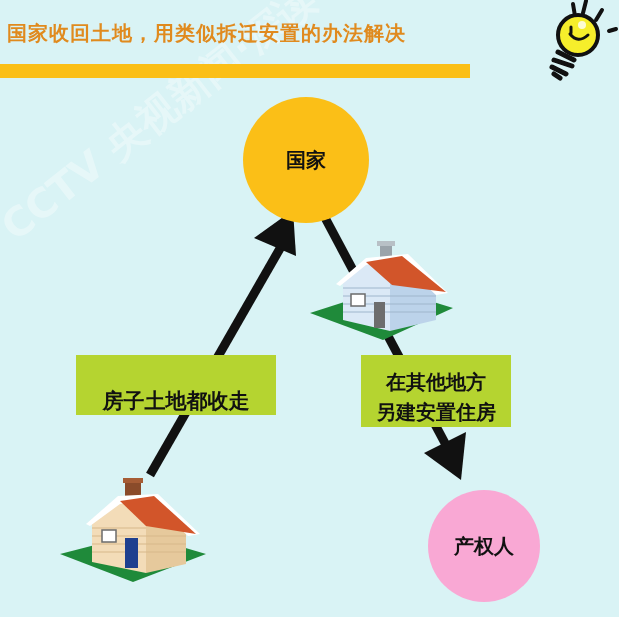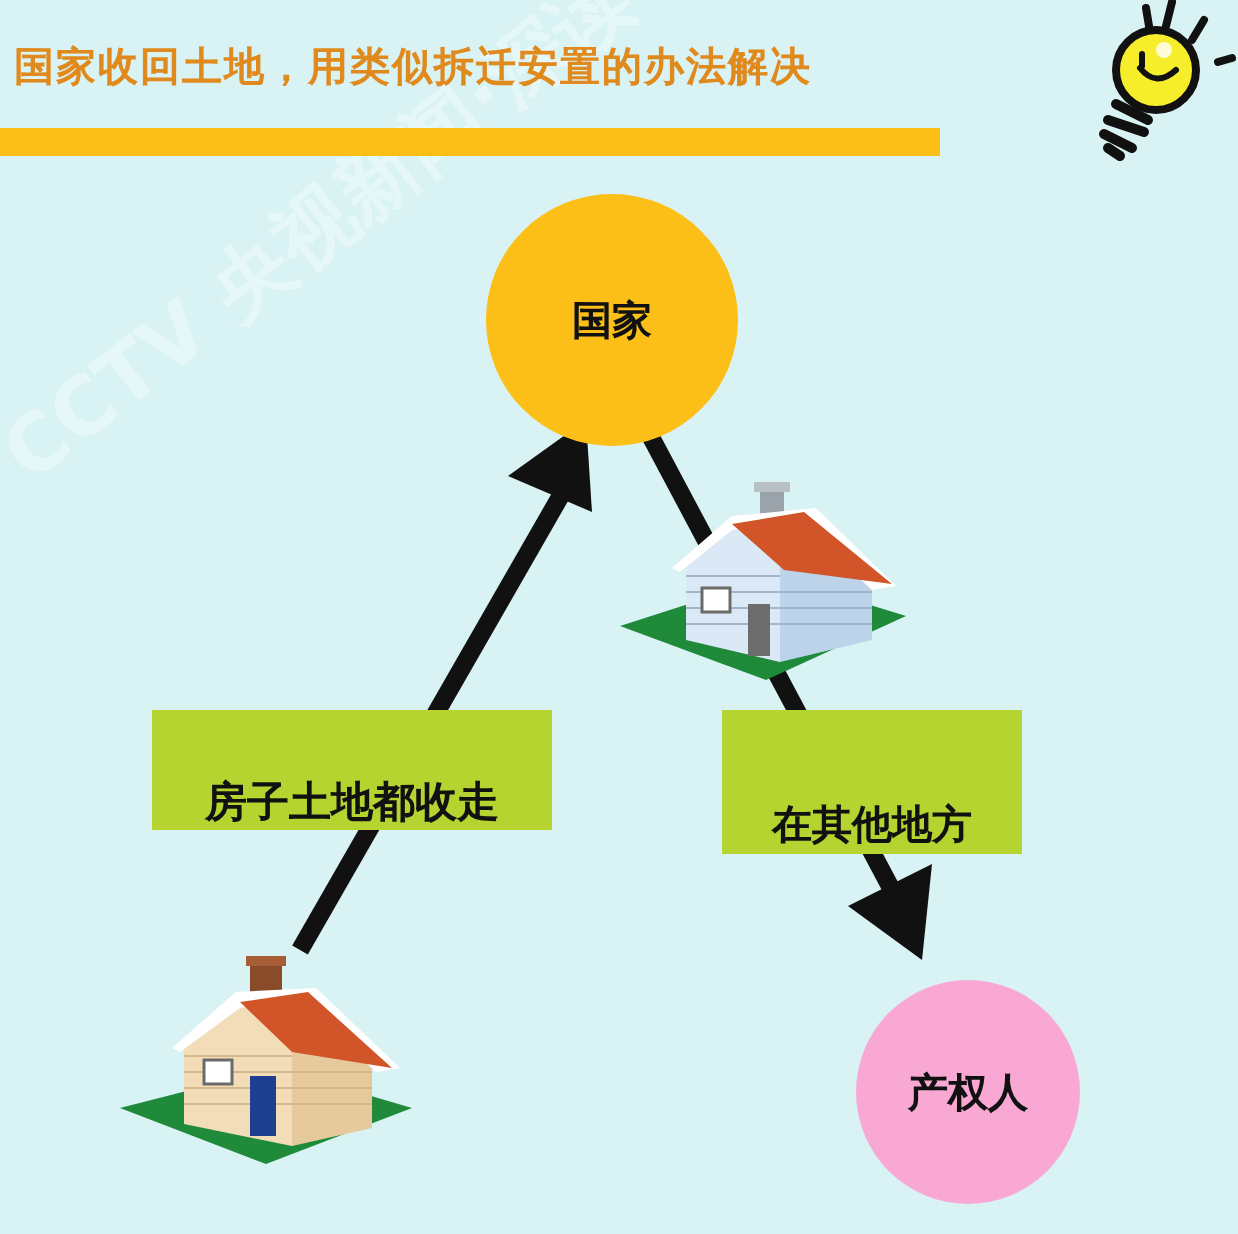--- a/index.html
+++ b/index.html
@@ -56,20 +56,21 @@
   <div class="circle circle-owner">
     <span>产权人</span>
   </div>
 
   <div class="label label-left">
     <span>房子土地都收走</span>
   </div>
 
   <div class="label label-right">
     <span>在其他地方</span>
+    <span>另建安置住房</span>
   </div>
 
   <svg class="house" style="left:308px;top:238px" width="150" height="105" viewBox="0 0 150 105">
     <polygon points="2,75 75,102 145,70 80,50" fill="#1f8a3a"></polygon>
     <rect x="72" y="5" width="12" height="16" fill="#9aa3aa"></rect>
     <rect x="69" y="3" width="18" height="5" fill="#b8c0c6"></rect>
     <polygon points="35,60 35,42 58,25 82,42 82,93 35,82" fill="#dbe9f6"></polygon>
     <polygon points="82,42 128,50 128,82 82,93" fill="#bcd3ea"></polygon>
     <g stroke="#9fb6cc" stroke-width="1">
       <line x1="35" y1="50" x2="82" y2="50"></line>

